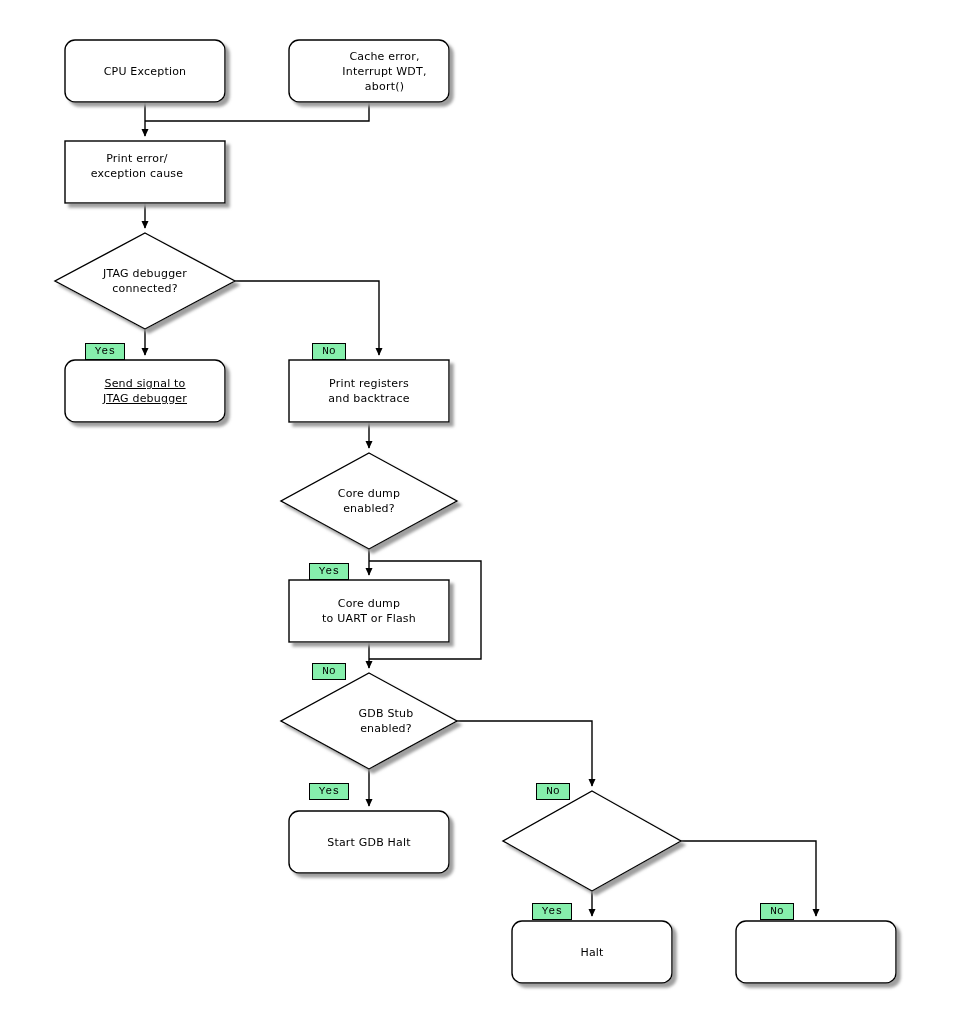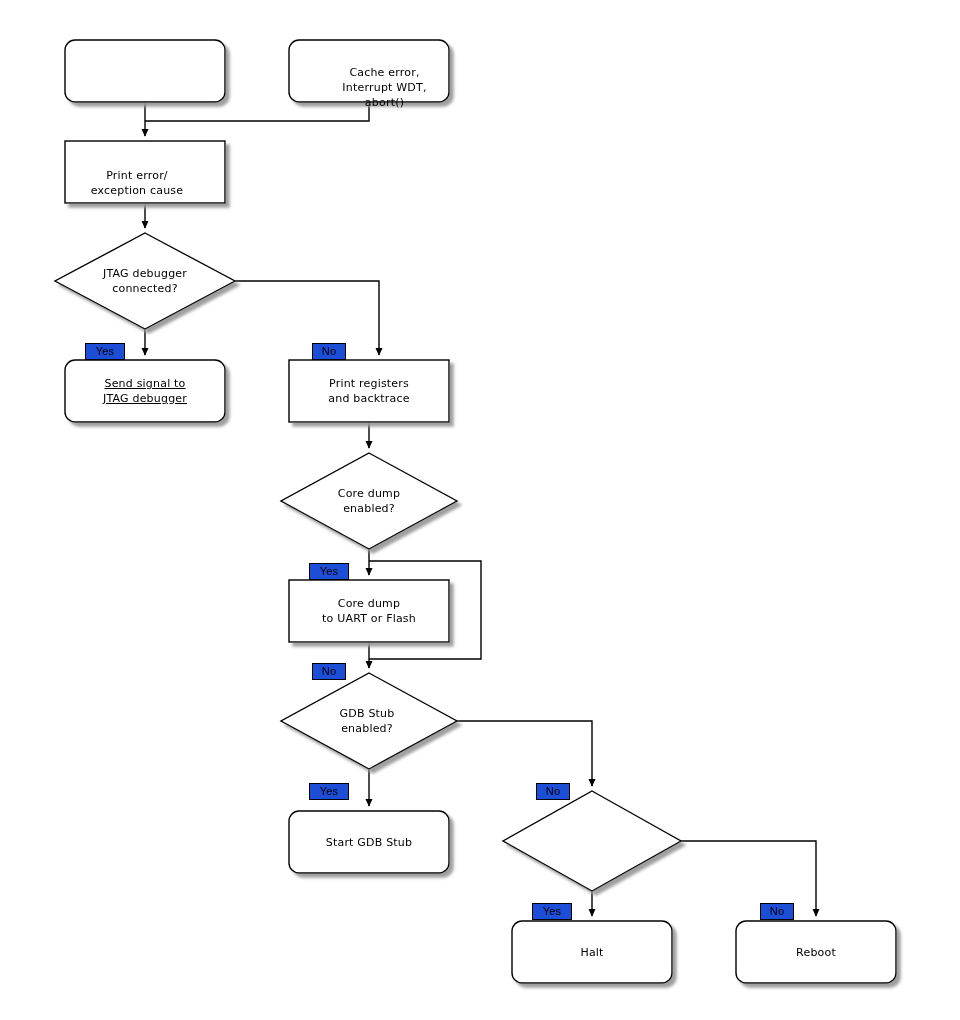--- a/index.html
+++ b/index.html
@@ -39,24 +39,24 @@
     line-height: 15px;
     letter-spacing: 0.2px;
     white-space: pre;
     pointer-events: none;
   }
   .edge-label {
     position: absolute;
     display: flex;
     align-items: center;
     justify-content: center;
-    font-family: Liberation Sans, sans-serif;
+    font-family: Liberation Mono, monospace;
     font-size: 11px;
     color: #000000;
-    background: #1d4ed8;
+    background: #86efac;
     border: 1px solid #000000;
     box-sizing: border-box;
     line-height: 1;
     letter-spacing: 0.2px;
   }
 </style>
 </head>
 <body>
 
 <div id="flowchart-root">
@@ -136,52 +136,52 @@
       <polygon points="369,453 457,501 369,549 281,501"></polygon>
       <rect x="289" y="580" width="160" height="62" rx="0" ry="0"></rect>
       <polygon points="369,673 457,721 369,769 281,721"></polygon>
       <rect x="289" y="811" width="160" height="62" rx="10" ry="10"></rect>
       <polygon points="592,791 681,841 592,891 503,841"></polygon>
       <rect x="512" y="921" width="160" height="62" rx="10" ry="10"></rect>
       <rect x="736" y="921" width="160" height="62" rx="10" ry="10"></rect>
     </g>
   </svg>
 
+  <div class="node-label" style="left:65px; top:40px; width:160px; height:62px;">CPU Exception</div>
 
-  <div class="node-label" style="left:289px; top:40px; width:191px; height:62px;margin-top:16px;">Cache error,
+  <div class="node-label" style="left:289px; top:40px; width:191px; height:62px;">Cache error,
 Interrupt WDT,
 abort()</div>
 
-  <div class="node-label" style="left:65px; top:152px; width:144px; height:62px;">Print error/
+  <div class="node-label" style="left:65px; top:135px; width:144px; height:62px;">Print error/
 exception cause</div>
 
   <div class="node-label" style="left:55px; top:251px; width:180px; height:60px;">JTAG debugger
 connected?</div>
 
   <div class="node-label" style="left:65px; top:360px; width:160px; height:62px;text-decoration:underline;">Send signal to
 JTAG debugger</div>
 
   <div class="node-label" style="left:289px; top:360px; width:160px; height:62px;border-radius:7px;">Print registers
 and backtrace</div>
 
   <div class="node-label" style="left:281px; top:471px; width:176px; height:60px;">Core dump
 enabled?</div>
 
   <div class="node-label" style="left:289px; top:580px; width:160px; height:62px;">Core dump
 to UART or Flash</div>
 
-  <div class="node-label" style="left:279px; top:691px; width:176px; height:60px;">GDB Stub
+  <div class="node-label" style="left:298px; top:691px; width:176px; height:60px;">GDB Stub
 enabled?</div>
 
-  <div class="node-label" style="left:289px; top:811px; width:160px; height:62px;">Start GDB Stub</div>
+  <div class="node-label" style="left:289px; top:811px; width:160px; height:62px;">Start GDB Halt</div>
 
 
   <div class="node-label" style="left:512px; top:921px; width:160px; height:62px;border-radius:29px;">Halt</div>
 
-  <div class="node-label" style="left:736px; top:921px; width:160px; height:62px;">Reboot</div>
 
   <div class="edge-label" style="left:85px; top:343px; width:40px; height:17px;">Yes</div>
   <div class="edge-label" style="left:312px; top:343px; width:34px; height:17px;">No</div>
   <div class="edge-label" style="left:309px; top:563px; width:40px; height:17px;">Yes</div>
   <div class="edge-label" style="left:312px; top:663px; width:34px; height:17px;">No</div>
   <div class="edge-label" style="left:309px; top:783px; width:40px; height:17px;">Yes</div>
   <div class="edge-label" style="left:536px; top:783px; width:34px; height:17px;">No</div>
   <div class="edge-label" style="left:532px; top:903px; width:40px; height:17px;">Yes</div>
   <div class="edge-label" style="left:760px; top:903px; width:34px; height:17px;">No</div>
 

